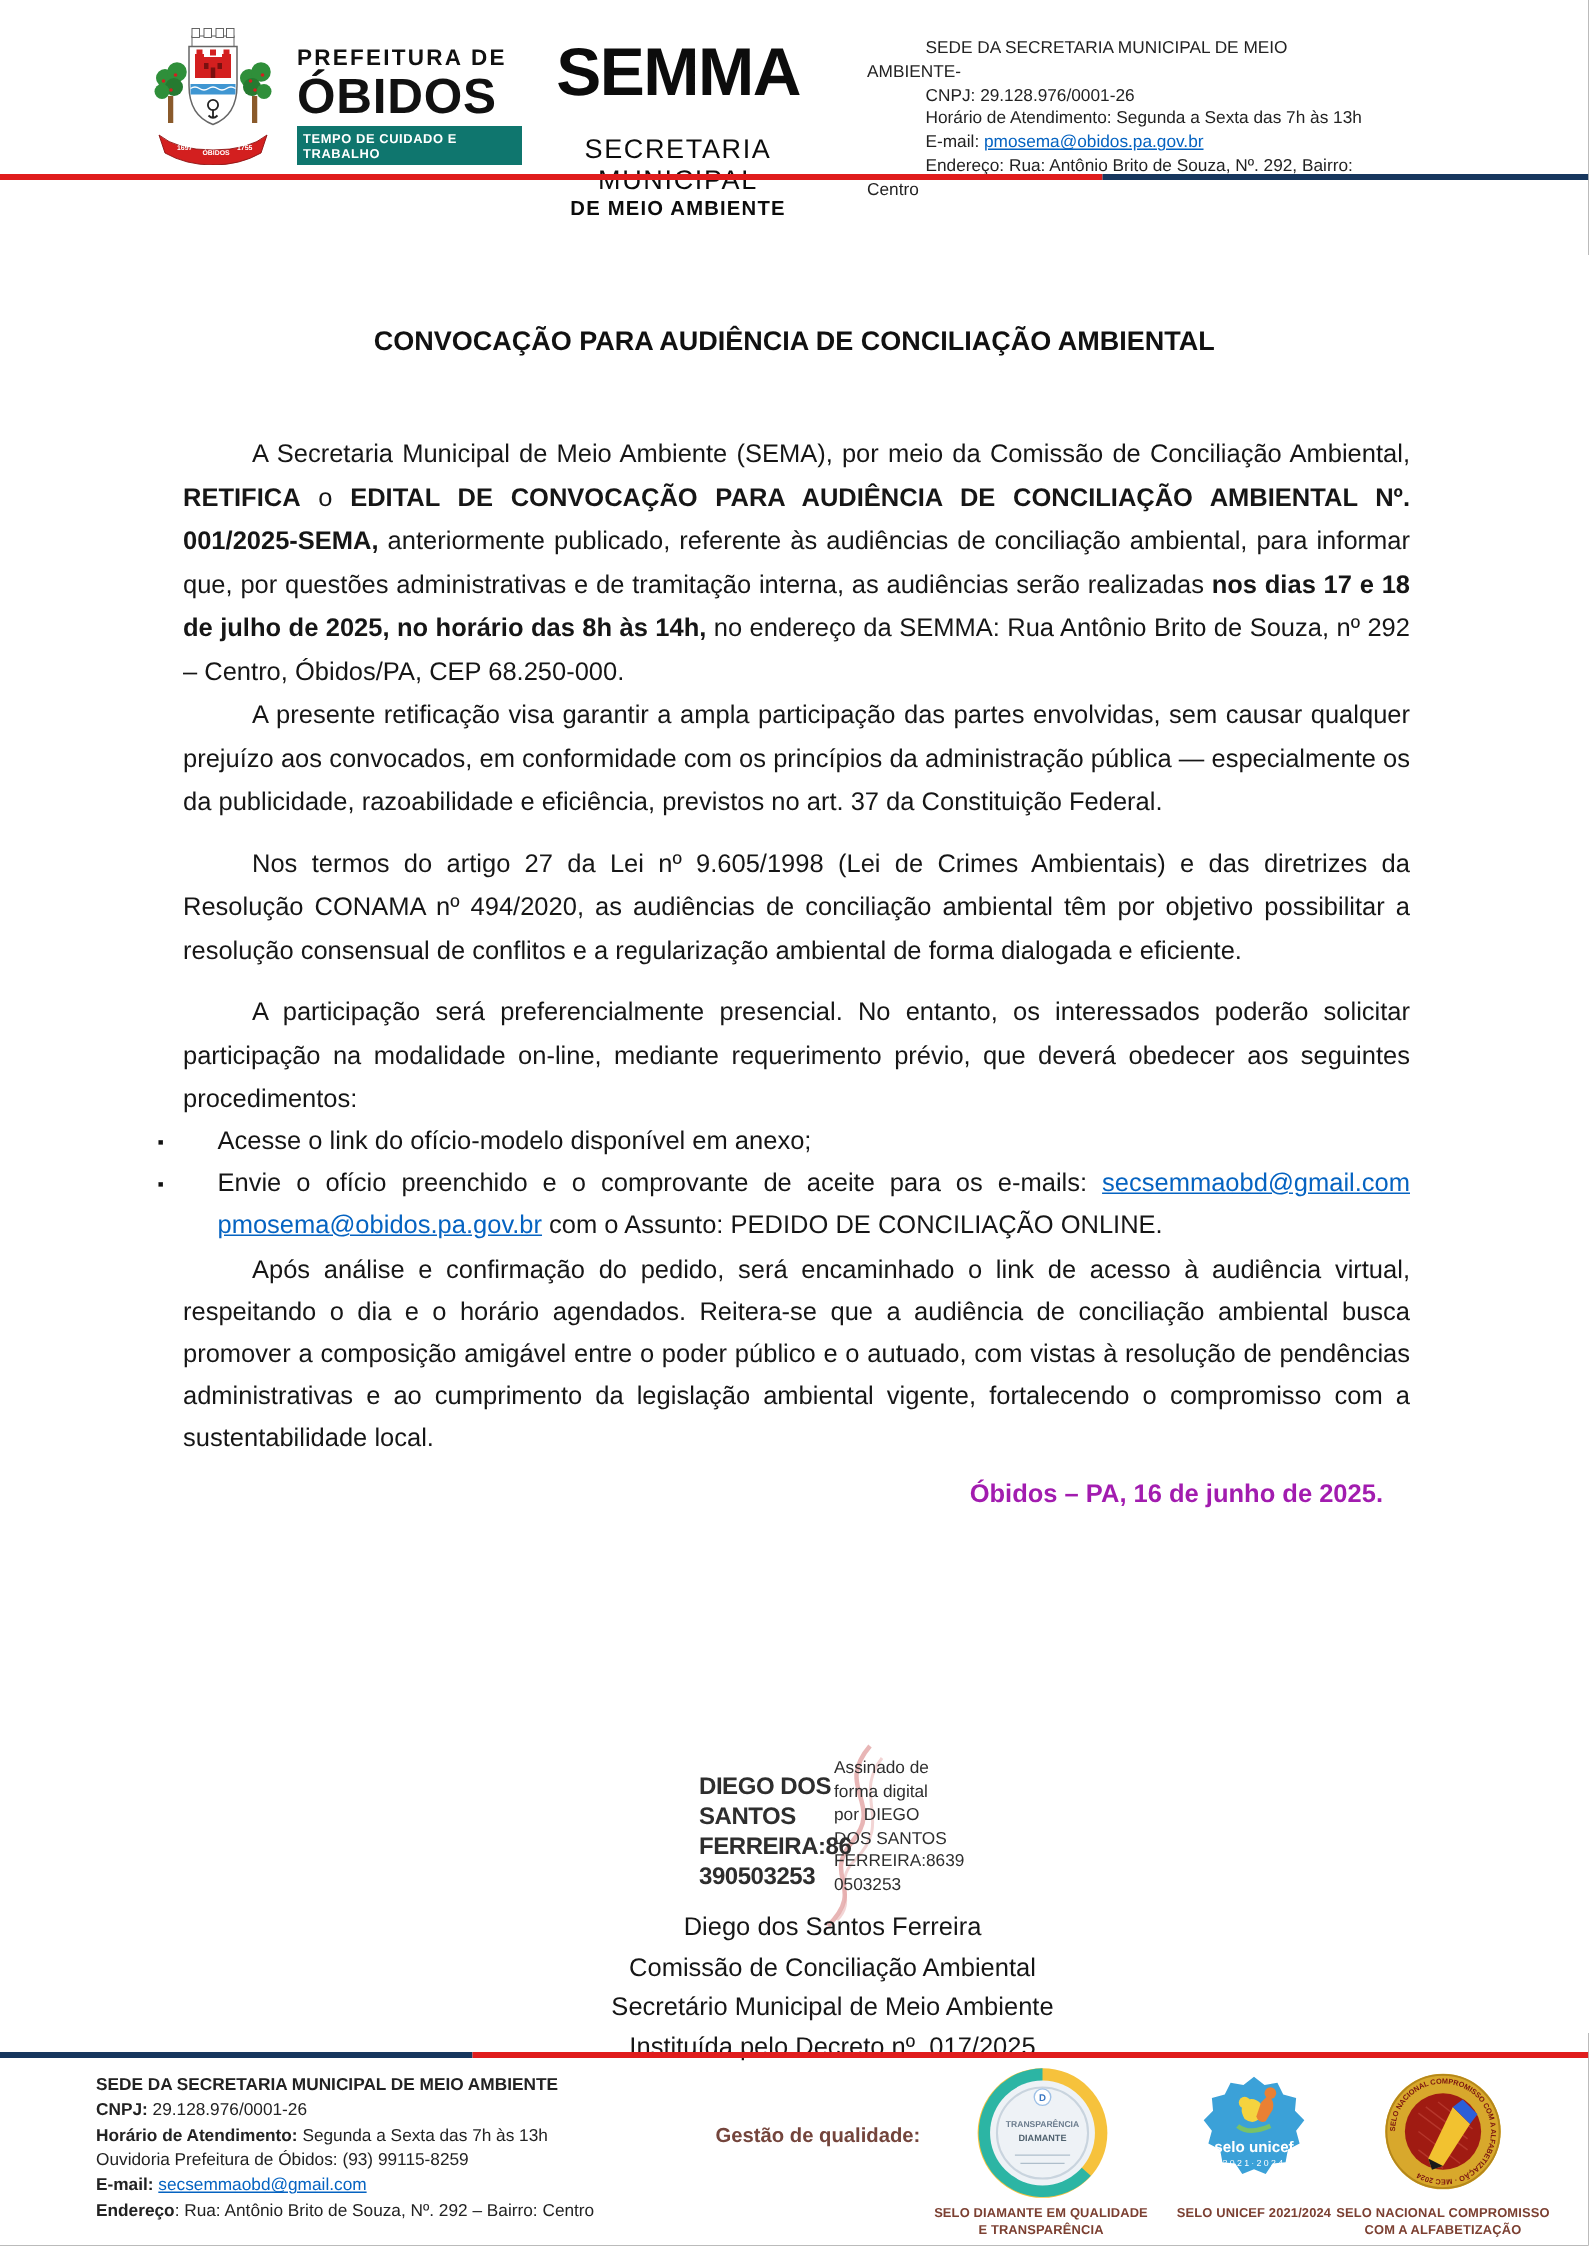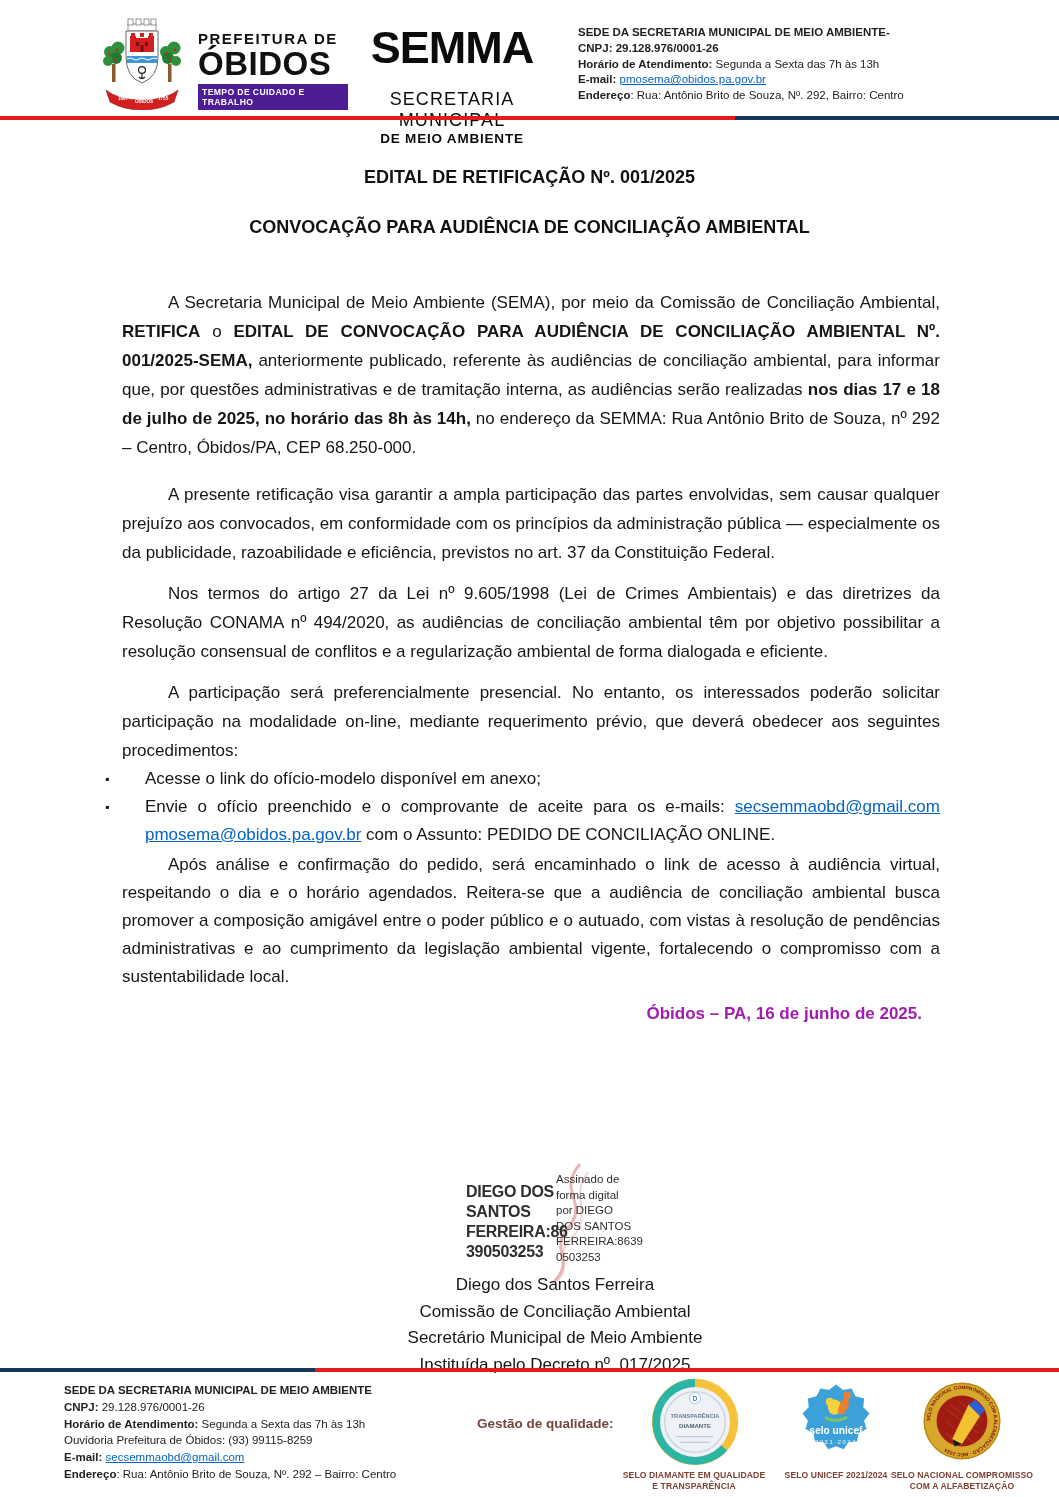--- a/index.html
+++ b/index.html
@@ -9,46 +9,46 @@
     background:#ffffff; overflow:hidden;
     font-family:"Liberation Sans", sans-serif; color:#1a1a1a;
   }
   .preline { white-space:pre-line; }
 
   
   .crest { position:absolute; left:100px; top:16px; width:84px; height:94px; }
   .pref-block { position:absolute; left:198px; top:30px; width:150px; }
   .pref-line1 { font-size:15px; font-weight:bold; letter-spacing:1.5px; color:#111; }
   .pref-line2 { font-size:33px; font-weight:bold; letter-spacing:0.5px; color:#111; line-height:34px; }
-  .pref-tag { margin-top:3px; background:#4c1d95; color:#fff; font-size:8.6px; font-weight:bold;
+  .pref-tag { margin-top:3px; background:#0f766e; color:#fff; font-size:8.6px; font-weight:bold;
               letter-spacing:0.4px; padding:3px 4px; display:inline-block; }
   .semma-block { position:absolute; left:362px; top:26px; width:180px; text-align:center; }
   .semma-acronym { font-size:45px; font-weight:bold; letter-spacing:-1px; color:#0c0c0c; line-height:44px; }
   .semma-sub1 { font-size:18px; letter-spacing:1.1px; color:#0c0c0c; margin-top:19px; }
   .semma-sub2 { font-size:13.5px; font-weight:bold; letter-spacing:0.8px; color:#0c0c0c; }
   .hdr-info { position:absolute; left:578px; top:25px; width:345px; font-size:11.5px; line-height:15.8px; color:#222; }
-  .hdr-info b { font-weight:bold; }
+  .hdr-info b { font-weight:normal;margin-left:39px; }
   a.doc-link, .doc-link { color:#0563c1; text-decoration:underline; cursor:pointer; }
 
   .rule { position:absolute; left:0; width:1059px; height:4px; font-size:0; }
   .rule span { display:inline-block; height:4px; vertical-align:top; }
   .rule-top { top:116px; }
   .rule-bottom { top:1368px; }
 
   
   .title1 { position:absolute; left:0; top:167px; width:1059px; text-align:center;
             font-size:18px; font-weight:bold; color:#111; }
   .title2 { position:absolute; left:0; top:217px; width:1059px; text-align:center;
             font-size:18px; font-weight:bold; color:#111; }
 
   
   .body-flow { position:absolute; left:122px; top:288px; width:818px;
                font-size:17px; line-height:29px; text-align:justify; color:#161616; }
   .body-flow p.ind { text-indent:46px; }
-  .p1 { margin-bottom:18px; }
+  .p1 { }
   .p2 { margin-bottom:12px; }
   .p3 { margin-bottom:12px; }
   .p4 { margin-bottom:0; }
   ul.proc { list-style:none; margin:0 0 2px -19px; width:837px; line-height:28px; }
   ul.proc li { position:relative; padding-left:42px; text-align:justify; }
   ul.proc li::before { content:"▪"; position:absolute; left:2px; top:0; font-size:12px; color:#111; }
   .p5 { line-height:28px; }
   .dateline { margin-top:8px; font-weight:bold; text-align:right; padding-right:18px; color:#a21caf; }
 
   
@@ -155,21 +155,20 @@
     </div>
     <div>
       <b>Endereço</b><span>: Rua: Antônio Brito de Souza, Nº. 292, Bairro: Centro</span>
     </div>
   </div>
 
   <div class="rule rule-top">
     <span style="width:735px;background:#e01d1d;"></span><span style="width:324px;background:#17375e;"></span>
   </div>
 
-  <div class="title1">EDITAL DE RETIFICAÇÃO Nº. 001/2025</div>
   <div class="title2">CONVOCAÇÃO PARA AUDIÊNCIA DE CONCILIAÇÃO AMBIENTAL</div>
 
   <div class="body-flow">
     <p class="ind p1"><span>A Secretaria Municipal de Meio Ambiente (SEMA), por meio da Comissão de Conciliação Ambiental, </span><b>RETIFICA</b><span> o </span><b>EDITAL DE CONVOCAÇÃO PARA AUDIÊNCIA DE CONCILIAÇÃO AMBIENTAL Nº. 001/2025-SEMA,</b><span> anteriormente publicado, referente às audiências de conciliação ambiental, para informar que, por questões administrativas e de tramitação interna, as audiências serão realizadas </span><b>nos dias 17 e 18 de julho de 2025, no horário das 8h às 14h,</b><span> no endereço da SEMMA: Rua Antônio Brito de Souza, nº 292 – Centro, Óbidos/PA, CEP 68.250-000.</span></p>
 
     <p class="ind p2">A presente retificação visa garantir a ampla participação das partes envolvidas, sem causar qualquer prejuízo aos convocados, em conformidade com os princípios da administração pública — especialmente os da publicidade, razoabilidade e eficiência, previstos no art. 37 da Constituição Federal.</p>
 
     <p class="ind p3">Nos termos do artigo 27 da Lei nº 9.605/1998 (Lei de Crimes Ambientais) e das diretrizes da Resolução CONAMA nº 494/2020, as audiências de conciliação ambiental têm por objetivo possibilitar a resolução consensual de conflitos e a regularização ambiental de forma dialogada e eficiente.</p>
 
     <p class="ind p4">A participação será preferencialmente presencial. No entanto, os interessados poderão solicitar participação na modalidade on-line, mediante requerimento prévio, que deverá obedecer aos seguintes procedimentos:</p>

